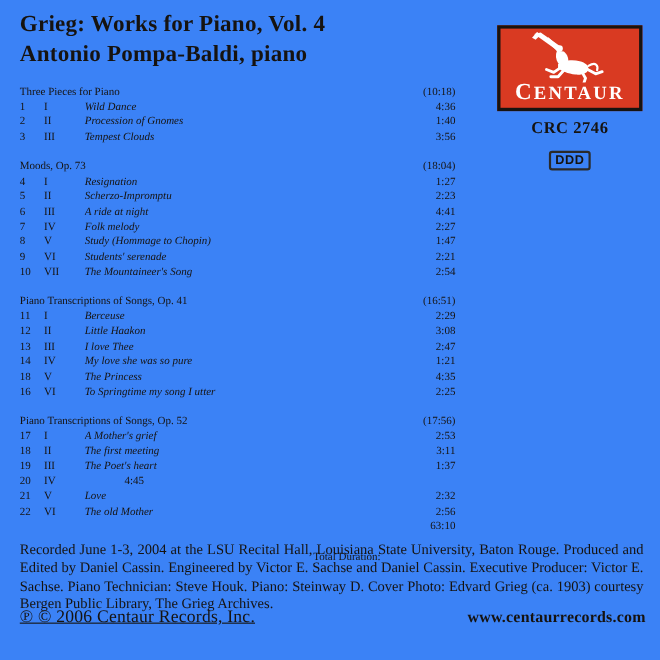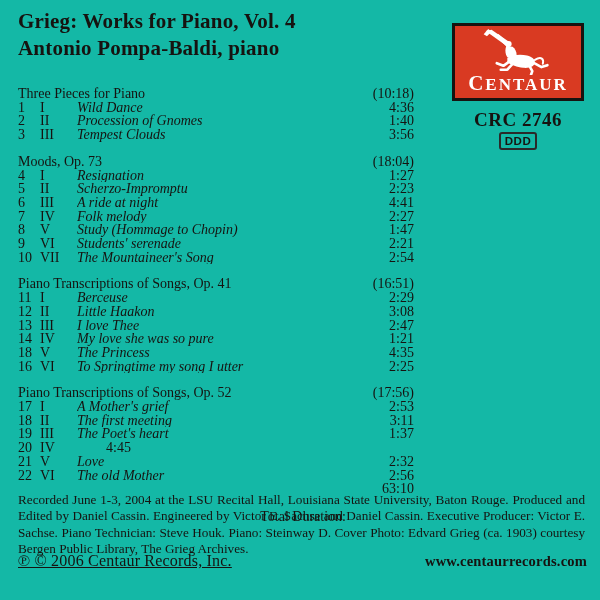--- a/index.html
+++ b/index.html
@@ -4,21 +4,21 @@
 <style>
   html,body { margin:0; padding:0; }
   body {
     width:600px; height:600px;
     background:#ffffff;
     font-family:"Liberation Serif", serif;
     color:#161310;
   }
   .page {
     position:relative; width:600px; height:600px;
-    background:#14b8a6; overflow:hidden;
+    background:#3b82f6; overflow:hidden;
   }
 
   
   .title-block { position:absolute; left:18px; top:8px; }
   .album-title, .album-artist {
     font-size:21px; font-weight:bold; line-height:27px; letter-spacing:0.2px;
     white-space:nowrap;
   }
 
   
@@ -27,30 +27,30 @@
     box-sizing:border-box; width:132px; height:78px;
     background:#d93a22; border:3px solid #171310; position:relative;
   }
   .centaur-svg { position:absolute; left:50%; top:3px; transform:translateX(-52%); width:74px; height:46px; }
   .brand {
     position:absolute; bottom:4px; left:0; width:100%;
     color:#ffffff; font-weight:bold; font-size:17px; line-height:1;
     letter-spacing:2px;
   }
   .brand::first-letter { font-size:21px; }
-  .catalog { margin-top:8px; font-size:19px; font-weight:bold; letter-spacing:0.5px; }
-  .ddd-wrap { margin-top:1px; line-height:1; }
+  .catalog { margin-top:8px; font-size:15px; font-weight:bold; letter-spacing:0.5px; }
+  .ddd-wrap { margin-top:11px; line-height:1; }
   .ddd {
     display:inline-block; border:2px solid #2a2a2a; border-radius:3px;
     padding:0 4px; font-family:"Liberation Sans", sans-serif;
     font-weight:bold; font-size:11.5px; line-height:14px; letter-spacing:0.5px;
   }
 
   
-  .tracklist { position:absolute; left:18px; top:87px; width:396px; font-size:14px; }
+  .tracklist { position:absolute; left:18px; top:77px; width:396px; font-size:10px; }
   .row { display:flex; line-height:13.7px; white-space:nowrap; }
   #sections .section + .section { margin-top:13px; }
   .num   { width:22px; flex:0 0 auto; }
   .roman { width:37px; flex:0 0 auto; }
   .ttl   { flex:1 1 auto; overflow:hidden;font-style:italic; }
   .sec-title { flex:1 1 auto; }
   .time  { width:54px; flex:0 0 auto; text-align:right; }
   .total-row { margin-top:0; }
   .total-spacer { flex:1 1 auto; }
   .total-label { padding-right:14px;margin-top:28px; }

